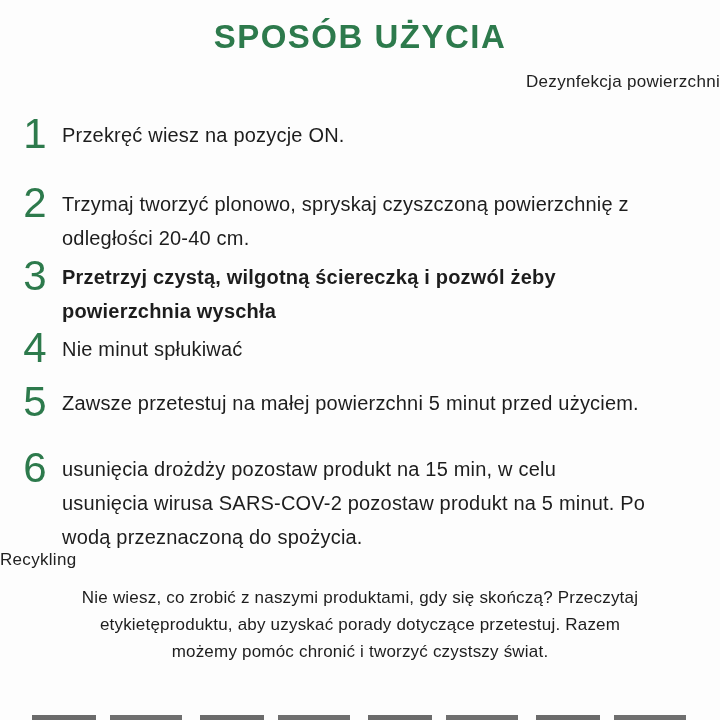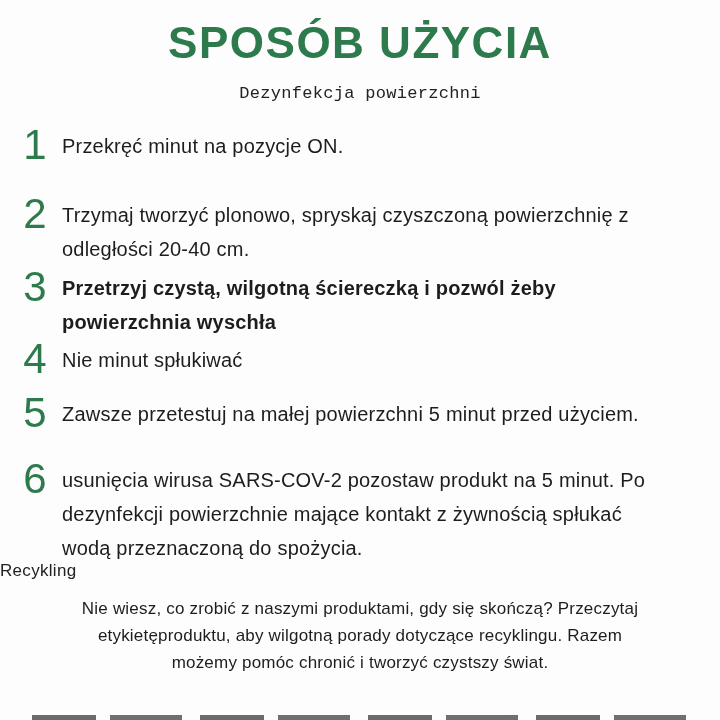--- a/index.html
+++ b/index.html
@@ -9,32 +9,31 @@
     height: 720px;
     overflow: hidden;
     background: #fdfdfd;
     font-family: "Liberation Sans", "DejaVu Sans", sans-serif;
     color: #1e1e1e;
   }
   .title {
     margin: 0;
     padding-top: 18px;
     text-align: center;
-    font-size: 44px;
+    font-size: 33px;
     font-weight: 700;
     letter-spacing: 1.5px;
     color: #2d7a4c;
   }
   .subtitle {
     margin-top: 16px;
-    text-align: center;
+    text-align: right;
     font-size: 17px;
     letter-spacing: 0.3px;
     color: #222222;
-    font-family: Liberation Mono, monospace;
   }
   .steps {
     list-style: none;
     margin: 26px 0 0 0;
     padding: 0 18px 0 16px;
   }
   .step {
     display: flex;
     align-items: flex-start;
   }
@@ -102,21 +101,21 @@
 
   <h1 class="title">SPOSÓB UŻYCIA</h1>
 
   <div class="subtitle">Dezynfekcja powierzchni</div>
 
   <ol class="steps">
 
     <li class="step step-1">
       <span class="num">1</span>
       <div class="step-text">
-        <div>Przekręć minut na pozycje ON.</div>
+        <div>Przekręć wiesz na pozycje ON.</div>
       </div>
     </li>
 
     <li class="step step-2">
       <span class="num">2</span>
       <div class="step-text">
         <div>Trzymaj tworzyć plonowo, spryskaj czyszczoną powierzchnię z</div>
         <div>odległości 20-40 cm.</div>
       </div>
     </li>
@@ -139,31 +138,31 @@
     <li class="step step-5">
       <span class="num">5</span>
       <div class="step-text">
         <div>Zawsze przetestuj na małej powierzchni 5 minut przed użyciem.</div>
       </div>
     </li>
 
     <li class="step step-6">
       <span class="num">6</span>
       <div class="step-text">
+        <div>usunięcia drożdży pozostaw produkt na 15 min, w celu</div>
         <div>usunięcia wirusa SARS-COV-2 pozostaw produkt na 5 minut. Po</div>
-        <div>dezynfekcji powierzchnie mające kontakt z żywnością spłukać</div>
         <div>wodą przeznaczoną do spożycia.</div>
       </div>
     </li>
 
   </ol>
 
   <div class="recycling-heading">Recykling</div>
 
   <div class="recycling-text">
     <div>Nie wiesz, co zrobić z naszymi produktami, gdy się skończą? Przeczytaj</div>
-    <div>etykietęproduktu, aby wilgotną porady dotyczące recyklingu. Razem</div>
+    <div>etykietęproduktu, aby uzyskać porady dotyczące przetestuj. Razem</div>
     <div>możemy pomóc chronić i tworzyć czystszy świat.</div>
   </div>
 
   <div class="cutoff-strip"></div>
 
 </div>
 
 </body></html>

